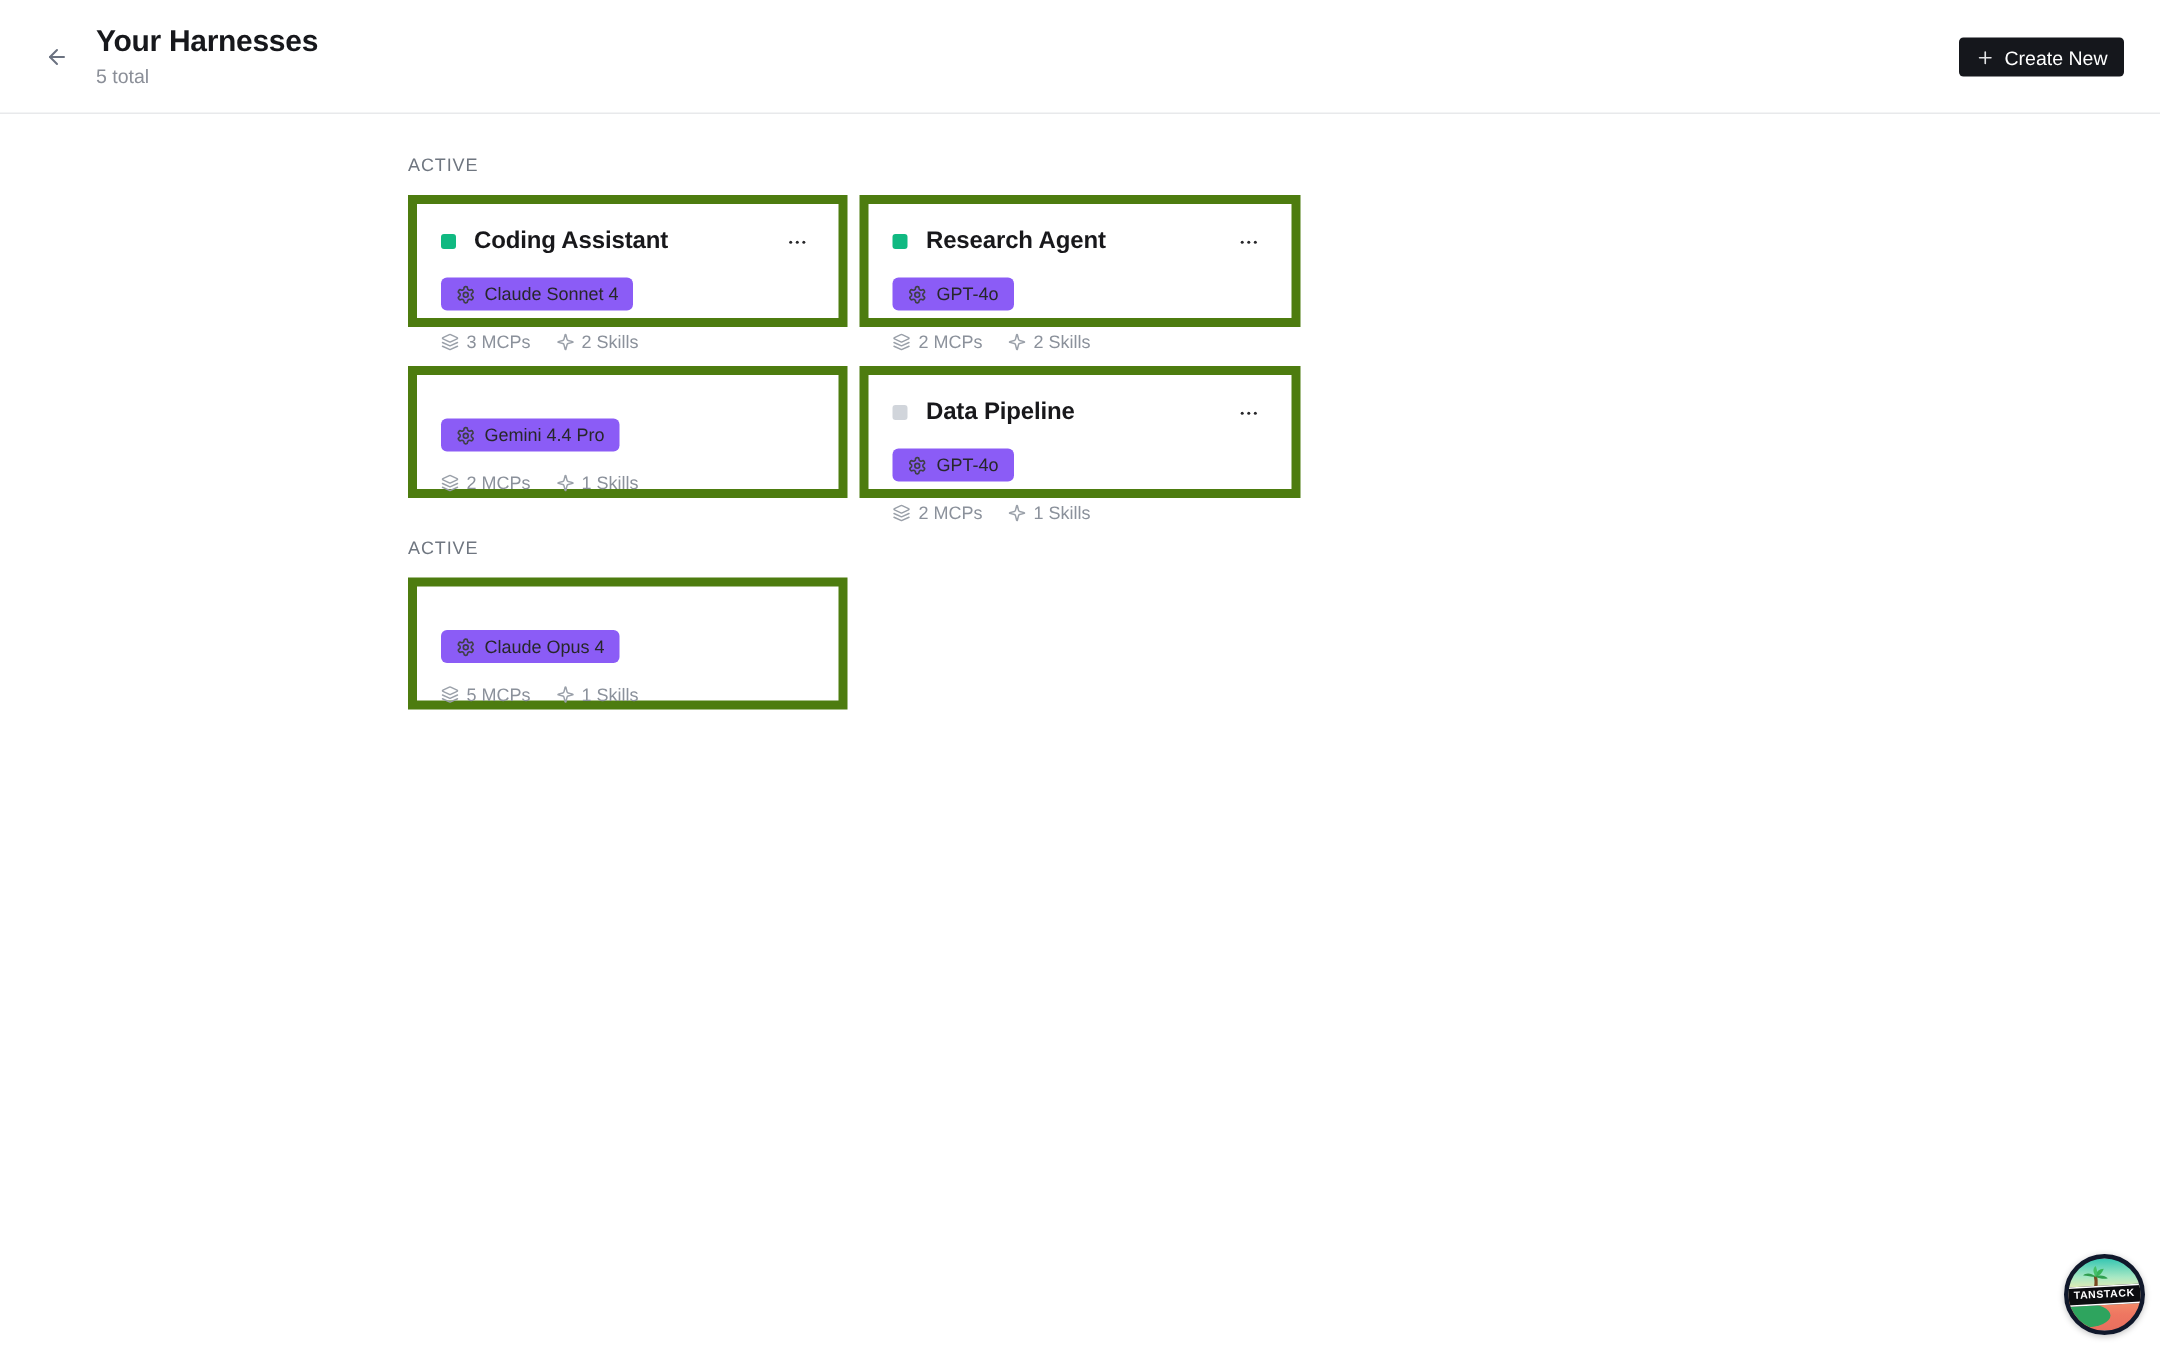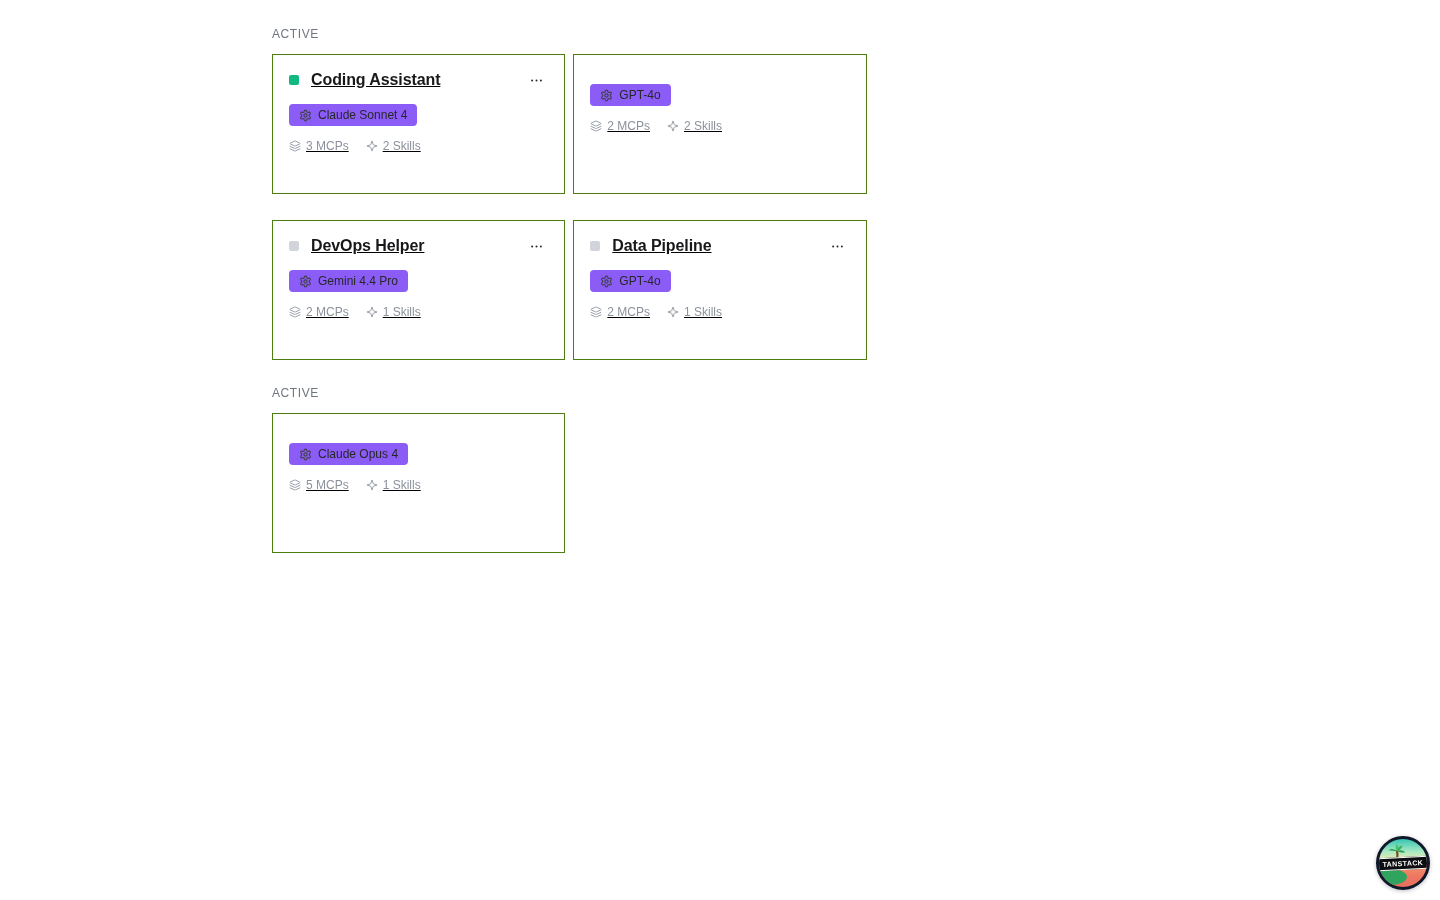--- a/index.html
+++ b/index.html
@@ -23,22 +23,22 @@
   .create-btn .plus { display: flex; align-items: center; color: #e3e4e6; }
 
   
   .main { width: 896px; margin: 0 auto; padding-top: 27px; }
   .section { margin-bottom: 26px; }
   .section-label { font-size: 12px; font-weight: 500; letter-spacing: 0.6px;
     color: #6f7680; margin-bottom: 13px; }
   .cards-grid { display: grid; grid-template-columns: repeat(3, 1fr); gap: 8px; }
 
   
-  .card { background: #fff; border: 1px solid #4d7c0f; height: 140px;
-    padding: 15px 16px 16px; cursor: pointer; text-decoration: underline; }
+  .card { background: #fff; border: 6px solid #4d7c0f; height: 88px;
+    padding: 15px 16px 16px; cursor: pointer; }
   .card-top { display: flex; align-items: center; }
   .status-dot { width: 10px; height: 10px; border-radius: 2px; flex: none; }
   .s-active  { background: #10b981; }
   .s-stopped { background: #d1d5db; }
   .s-draft   { background: #f5a623; }
   .card-title { font-size: 16px; font-weight: 700; color: #18181b;
     margin-left: 12px; letter-spacing: -0.1px; }
   .menu-btn { margin-left: auto; border: none; background: transparent;
     color: #27272a; cursor: pointer; width: 24px; height: 20px;
     display: flex; align-items: center; justify-content: center; }
@@ -63,20 +63,43 @@
   .tanstack .band { position: absolute; left: -6%; top: 38%; width: 112%;
     background: #0c0d10; color: #ffffff; font-size: 7px; font-weight: 700;
     letter-spacing: 0.4px; text-align: center; padding: 2px 0;
     transform: rotate(-3deg); border-top: 1px solid #fff; border-bottom: 1px solid #fff; }
 </style>
 </head>
 <body>
 
 <div>
 
+  <header class="header">
+    <button class="back-btn">
+      <span style="display:flex">
+        <svg width="16" height="16" viewBox="0 0 24 24" fill="none" stroke="currentColor" stroke-width="2" stroke-linecap="round" stroke-linejoin="round">
+            <path d="M19 12H5"></path>
+            <path d="m12 19-7-7 7-7"></path>
+          </svg>
+      </span>
+    </button>
+    <div class="header-titles">
+      <div class="page-title">Your Harnesses</div>
+      <div class="page-subtitle">5 total</div>
+    </div>
+    <button class="create-btn">
+      <span class="plus">
+        <svg width="13" height="13" viewBox="0 0 24 24" fill="none" stroke="currentColor" stroke-width="2" stroke-linecap="round">
+            <path d="M5 12h14"></path>
+            <path d="M12 5v14"></path>
+          </svg>
+      </span>
+      <span>Create New</span>
+    </button>
+  </header>
 
   <main class="main">
 
     <section class="section">
       <div class="section-label">ACTIVE</div>
       <div class="cards-grid">
 
         <article class="card">
           <div class="card-top">
             <span class="status-dot s-active"></span>
@@ -116,71 +139,71 @@
                 <svg width="12" height="12" viewBox="0 0 24 24" fill="none" stroke="currentColor" stroke-width="2" stroke-linejoin="round">
                     <path d="M9.937 15.5A2 2 0 0 0 8.5 14.063l-6.135-1.582a.5.5 0 0 1 0-.962L8.5 9.936A2 2 0 0 0 9.937 8.5l1.582-6.135a.5.5 0 0 1 .963 0L14.063 8.5A2 2 0 0 0 15.5 9.937l6.135 1.581a.5.5 0 0 1 0 .964L15.5 14.063a2 2 0 0 0-1.437 1.437l-1.582 6.135a.5.5 0 0 1-.963 0z"></path>
                   </svg>
               </span>
               <span>2 Skills</span>
             </span>
           </div>
         </article>
 
         <article class="card">
-          <div class="model-badge">
-            <span class="gear">
-              <svg width="13" height="13" viewBox="0 0 24 24" fill="none" stroke="currentColor" stroke-width="2" stroke-linecap="round" stroke-linejoin="round">
-                  <path d="M12.22 2h-.44a2 2 0 0 0-2 2v.18a2 2 0 0 1-1 1.73l-.43.25a2 2 0 0 1-2 0l-.15-.08a2 2 0 0 0-2.73.73l-.22.38a2 2 0 0 0 .73 2.73l.15.1a2 2 0 0 1 1 1.72v.51a2 2 0 0 1-1 1.74l-.15.09a2 2 0 0 0-.73 2.73l.22.38a2 2 0 0 0 2.73.73l.15-.08a2 2 0 0 1 2 0l.43.25a2 2 0 0 1 1 1.73V20a2 2 0 0 0 2 2h.44a2 2 0 0 0 2-2v-.18a2 2 0 0 1 1-1.73l.43-.25a2 2 0 0 1 2 0l.15.08a2 2 0 0 0 2.73-.73l.22-.39a2 2 0 0 0-.73-2.73l-.15-.08a2 2 0 0 1-1-1.74v-.5a2 2 0 0 1 1-1.74l.15-.09a2 2 0 0 0 .73-2.73l-.22-.38a2 2 0 0 0-2.73-.73l-.15.08a2 2 0 0 1-2 0l-.43-.25a2 2 0 0 1-1-1.73V4a2 2 0 0 0-2-2z"></path>
-                  <circle cx="12" cy="12" r="3"></circle>
-                </svg>
-            </span>
-            <span>GPT-4o</span>
-          </div>
-          <div class="card-meta">
-            <span class="meta-item">
-              <span style="display:flex">
-                <svg width="12" height="12" viewBox="0 0 24 24" fill="none" stroke="currentColor" stroke-width="2" stroke-linecap="round" stroke-linejoin="round">
-                    <path d="m12.83 2.18a2 2 0 0 0-1.66 0L2.6 6.08a1 1 0 0 0 0 1.83l8.58 3.91a2 2 0 0 0 1.66 0l8.58-3.9a1 1 0 0 0 0-1.83Z"></path>
-                    <path d="m22 17.65-9.17 4.16a2 2 0 0 1-1.66 0L2 17.65"></path>
-                    <path d="m22 12.65-9.17 4.16a2 2 0 0 1-1.66 0L2 12.65"></path>
-                  </svg>
-              </span>
-              <span>2 MCPs</span>
-            </span>
-            <span class="meta-item">
-              <span style="display:flex">
-                <svg width="12" height="12" viewBox="0 0 24 24" fill="none" stroke="currentColor" stroke-width="2" stroke-linejoin="round">
-                    <path d="M9.937 15.5A2 2 0 0 0 8.5 14.063l-6.135-1.582a.5.5 0 0 1 0-.962L8.5 9.936A2 2 0 0 0 9.937 8.5l1.582-6.135a.5.5 0 0 1 .963 0L14.063 8.5A2 2 0 0 0 15.5 9.937l6.135 1.581a.5.5 0 0 1 0 .964L15.5 14.063a2 2 0 0 0-1.437 1.437l-1.582 6.135a.5.5 0 0 1-.963 0z"></path>
-                  </svg>
-              </span>
-              <span>2 Skills</span>
-            </span>
-          </div>
-        </article>
-
-      </div>
-    </section>
-
-    <section class="section">
-      <div class="cards-grid">
-
-        <article class="card">
           <div class="card-top">
-            <span class="status-dot s-stopped"></span>
-            <span class="card-title">DevOps Helper</span>
+            <span class="status-dot s-active"></span>
+            <span class="card-title">Research Agent</span>
             <button class="menu-btn">
               <span style="display:flex">
                 <svg width="15" height="15" viewBox="0 0 24 24" fill="currentColor">
                     <circle cx="5" cy="12" r="1.6"></circle>
                     <circle cx="12" cy="12" r="1.6"></circle>
                     <circle cx="19" cy="12" r="1.6"></circle>
                   </svg>
               </span>
             </button>
           </div>
+          <div class="model-badge">
+            <span class="gear">
+              <svg width="13" height="13" viewBox="0 0 24 24" fill="none" stroke="currentColor" stroke-width="2" stroke-linecap="round" stroke-linejoin="round">
+                  <path d="M12.22 2h-.44a2 2 0 0 0-2 2v.18a2 2 0 0 1-1 1.73l-.43.25a2 2 0 0 1-2 0l-.15-.08a2 2 0 0 0-2.73.73l-.22.38a2 2 0 0 0 .73 2.73l.15.1a2 2 0 0 1 1 1.72v.51a2 2 0 0 1-1 1.74l-.15.09a2 2 0 0 0-.73 2.73l.22.38a2 2 0 0 0 2.73.73l.15-.08a2 2 0 0 1 2 0l.43.25a2 2 0 0 1 1 1.73V20a2 2 0 0 0 2 2h.44a2 2 0 0 0 2-2v-.18a2 2 0 0 1 1-1.73l.43-.25a2 2 0 0 1 2 0l.15.08a2 2 0 0 0 2.73-.73l.22-.39a2 2 0 0 0-.73-2.73l-.15-.08a2 2 0 0 1-1-1.74v-.5a2 2 0 0 1 1-1.74l.15-.09a2 2 0 0 0 .73-2.73l-.22-.38a2 2 0 0 0-2.73-.73l-.15.08a2 2 0 0 1-2 0l-.43-.25a2 2 0 0 1-1-1.73V4a2 2 0 0 0-2-2z"></path>
+                  <circle cx="12" cy="12" r="3"></circle>
+                </svg>
+            </span>
+            <span>GPT-4o</span>
+          </div>
+          <div class="card-meta">
+            <span class="meta-item">
+              <span style="display:flex">
+                <svg width="12" height="12" viewBox="0 0 24 24" fill="none" stroke="currentColor" stroke-width="2" stroke-linecap="round" stroke-linejoin="round">
+                    <path d="m12.83 2.18a2 2 0 0 0-1.66 0L2.6 6.08a1 1 0 0 0 0 1.83l8.58 3.91a2 2 0 0 0 1.66 0l8.58-3.9a1 1 0 0 0 0-1.83Z"></path>
+                    <path d="m22 17.65-9.17 4.16a2 2 0 0 1-1.66 0L2 17.65"></path>
+                    <path d="m22 12.65-9.17 4.16a2 2 0 0 1-1.66 0L2 12.65"></path>
+                  </svg>
+              </span>
+              <span>2 MCPs</span>
+            </span>
+            <span class="meta-item">
+              <span style="display:flex">
+                <svg width="12" height="12" viewBox="0 0 24 24" fill="none" stroke="currentColor" stroke-width="2" stroke-linejoin="round">
+                    <path d="M9.937 15.5A2 2 0 0 0 8.5 14.063l-6.135-1.582a.5.5 0 0 1 0-.962L8.5 9.936A2 2 0 0 0 9.937 8.5l1.582-6.135a.5.5 0 0 1 .963 0L14.063 8.5A2 2 0 0 0 15.5 9.937l6.135 1.581a.5.5 0 0 1 0 .964L15.5 14.063a2 2 0 0 0-1.437 1.437l-1.582 6.135a.5.5 0 0 1-.963 0z"></path>
+                  </svg>
+              </span>
+              <span>2 Skills</span>
+            </span>
+          </div>
+        </article>
+
+      </div>
+    </section>
+
+    <section class="section">
+      <div class="cards-grid">
+
+        <article class="card">
           <div class="model-badge">
             <span class="gear">
               <svg width="13" height="13" viewBox="0 0 24 24" fill="none" stroke="currentColor" stroke-width="2" stroke-linecap="round" stroke-linejoin="round">
                   <path d="M12.22 2h-.44a2 2 0 0 0-2 2v.18a2 2 0 0 1-1 1.73l-.43.25a2 2 0 0 1-2 0l-.15-.08a2 2 0 0 0-2.73.73l-.22.38a2 2 0 0 0 .73 2.73l.15.1a2 2 0 0 1 1 1.72v.51a2 2 0 0 1-1 1.74l-.15.09a2 2 0 0 0-.73 2.73l.22.38a2 2 0 0 0 2.73.73l.15-.08a2 2 0 0 1 2 0l.43.25a2 2 0 0 1 1 1.73V20a2 2 0 0 0 2 2h.44a2 2 0 0 0 2-2v-.18a2 2 0 0 1 1-1.73l.43-.25a2 2 0 0 1 2 0l.15.08a2 2 0 0 0 2.73-.73l.22-.39a2 2 0 0 0-.73-2.73l-.15-.08a2 2 0 0 1-1-1.74v-.5a2 2 0 0 1 1-1.74l.15-.09a2 2 0 0 0 .73-2.73l-.22-.38a2 2 0 0 0-2.73-.73l-.15.08a2 2 0 0 1-2 0l-.43-.25a2 2 0 0 1-1-1.73V4a2 2 0 0 0-2-2z"></path>
                   <circle cx="12" cy="12" r="3"></circle>
                 </svg>
             </span>
             <span>Gemini 4.4 Pro</span>
           </div>
           <div class="card-meta">

